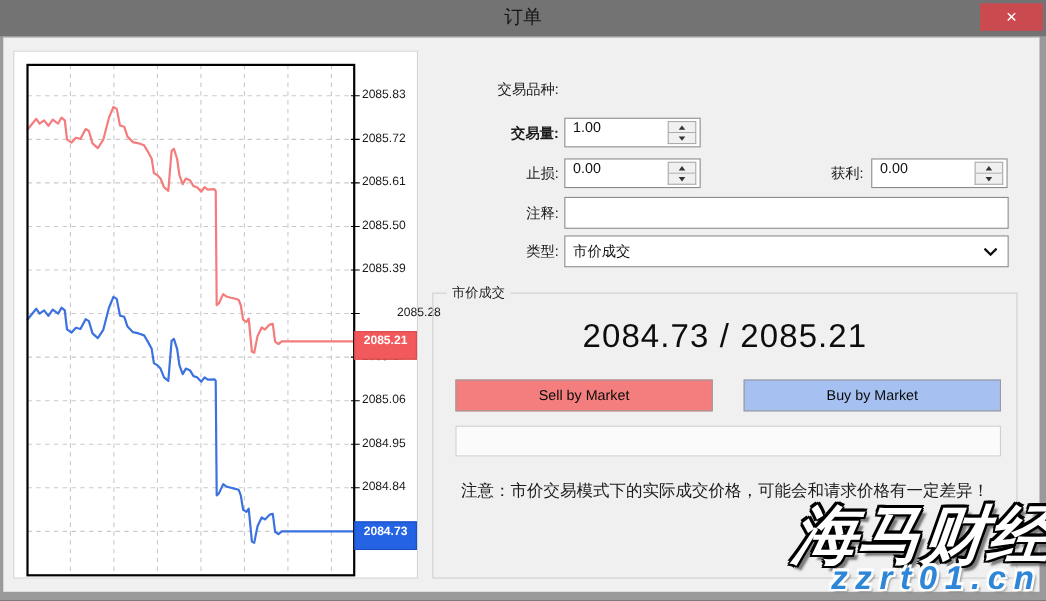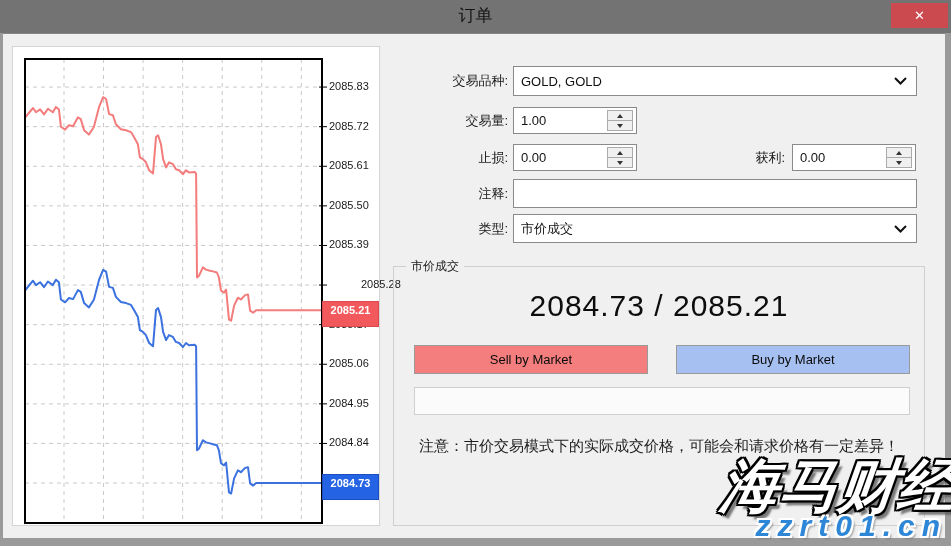--- a/index.html
+++ b/index.html
@@ -18,21 +18,21 @@
   #chart-panel svg{position:absolute;left:0;top:0;}
   .tick-label{position:absolute;left:316px;font-size:11px;color:#1a1a1a;white-space:nowrap;}
   .price-tag{position:absolute;left:309px;width:57px;height:26px;line-height:16px;text-align:center;
          color:#fff;font-size:11px;font-weight:bold;border:1px solid;}
   
   .form-label{position:absolute;font-size:13px;color:#1a1a1a;text-align:right;white-space:nowrap;}
   .combo{position:absolute;background:#fff;border:1px solid #8a8a8a;font-size:13px;color:#111;
          display:flex;align-items:center;padding:0 26px 0 7px;cursor:default;}
   .combo .chev{position:absolute;right:9px;top:50%;margin-top:-4px;}
   .spin{position:absolute;background:#fff;border:1px solid #8a8a8a;font-size:13px;color:#111;
-         display:flex;align-items:center;padding:0 34px 0 7px;}
+         display:flex;align-items:flex-start;padding:0 34px 0 7px;}
   .spin-btns{position:absolute;right:3px;top:2px;bottom:2px;width:26px;display:flex;flex-direction:column;}
   .spin-btn{flex:1;background:#f0f0f0;border:1px solid #ababab;display:flex;align-items:center;justify-content:center;padding:0;cursor:pointer;}
   .spin-btn + .spin-btn{border-top:none;}
   .tri-up{width:0;height:0;border-left:3.5px solid transparent;border-right:3.5px solid transparent;border-bottom:4px solid #333;}
   .tri-dn{width:0;height:0;border-left:3.5px solid transparent;border-right:3.5px solid transparent;border-top:4px solid #333;}
   .text-input{position:absolute;background:#fff;border:1px solid #8a8a8a;font-size:13px;color:#111;padding:0 7px;}
   
   #group-box{position:absolute;left:390px;top:232px;width:532px;height:260px;border:1px solid #cfcfcf;}
   #group-label{position:absolute;left:12px;top:-9px;background:#f0f0f0;padding:0 5px;font-size:12px;color:#1a1a1a;}
   #quote{position:absolute;left:0;top:22px;width:100%;text-align:center;font-size:30px;color:#0d0d0d;letter-spacing:1px;}
@@ -104,28 +104,22 @@
         <div class="tick-label" style="top: 231.061px; margin-left: 32px;">2085.28</div>
         <div class="tick-label" style="top: 270.657px;">2085.17</div>
         <div class="tick-label" style="top: 310.254px;">2085.06</div>
         <div class="tick-label" style="top: 349.85px;">2084.95</div>
         <div class="tick-label" style="top: 389.447px;">2084.84</div>
         <div class="price-tag" style="background: rgb(242, 89, 92); border-color: rgb(216, 74, 77); top: 254.258px;">2085.21</div>
         <div class="price-tag" style="background: rgb(36, 99, 228); border-color: rgb(28, 79, 192); top: 427.043px;">2084.73</div>
       </div>
 
     <div class="form-label" style="left:395px;top:32px;width:110px;line-height:30px;">交易品种:</div>
-    <div class="combo" style="left:510px;top:32px;width:404px;height:30px;">
-      <span>GOLD, GOLD</span>
-      <svg class="chev" width="13" height="8" viewBox="0 0 13 8">
-          <polyline points="1,1 6.5,6.5 12,1" fill="none" stroke="#111" stroke-width="2"></polyline>
-        </svg>
-    </div>
 
-    <div class="form-label" style="left:395px;top:73px;width:110px;line-height:27px;">交易量:</div>
+    <div class="form-label" style="left:395px;top:73px;width:110px;line-height:27px;font-weight:bold;">交易量:</div>
     <div class="spin" style="left:510px;top:73px;width:124px;height:27px;">
       <span>1.00</span>
       <div class="spin-btns">
         <button class="spin-btn">
             <span class="tri-up"></span>
           </button>
         <button class="spin-btn">
             <span class="tri-dn"></span>
           </button>
       </div>

